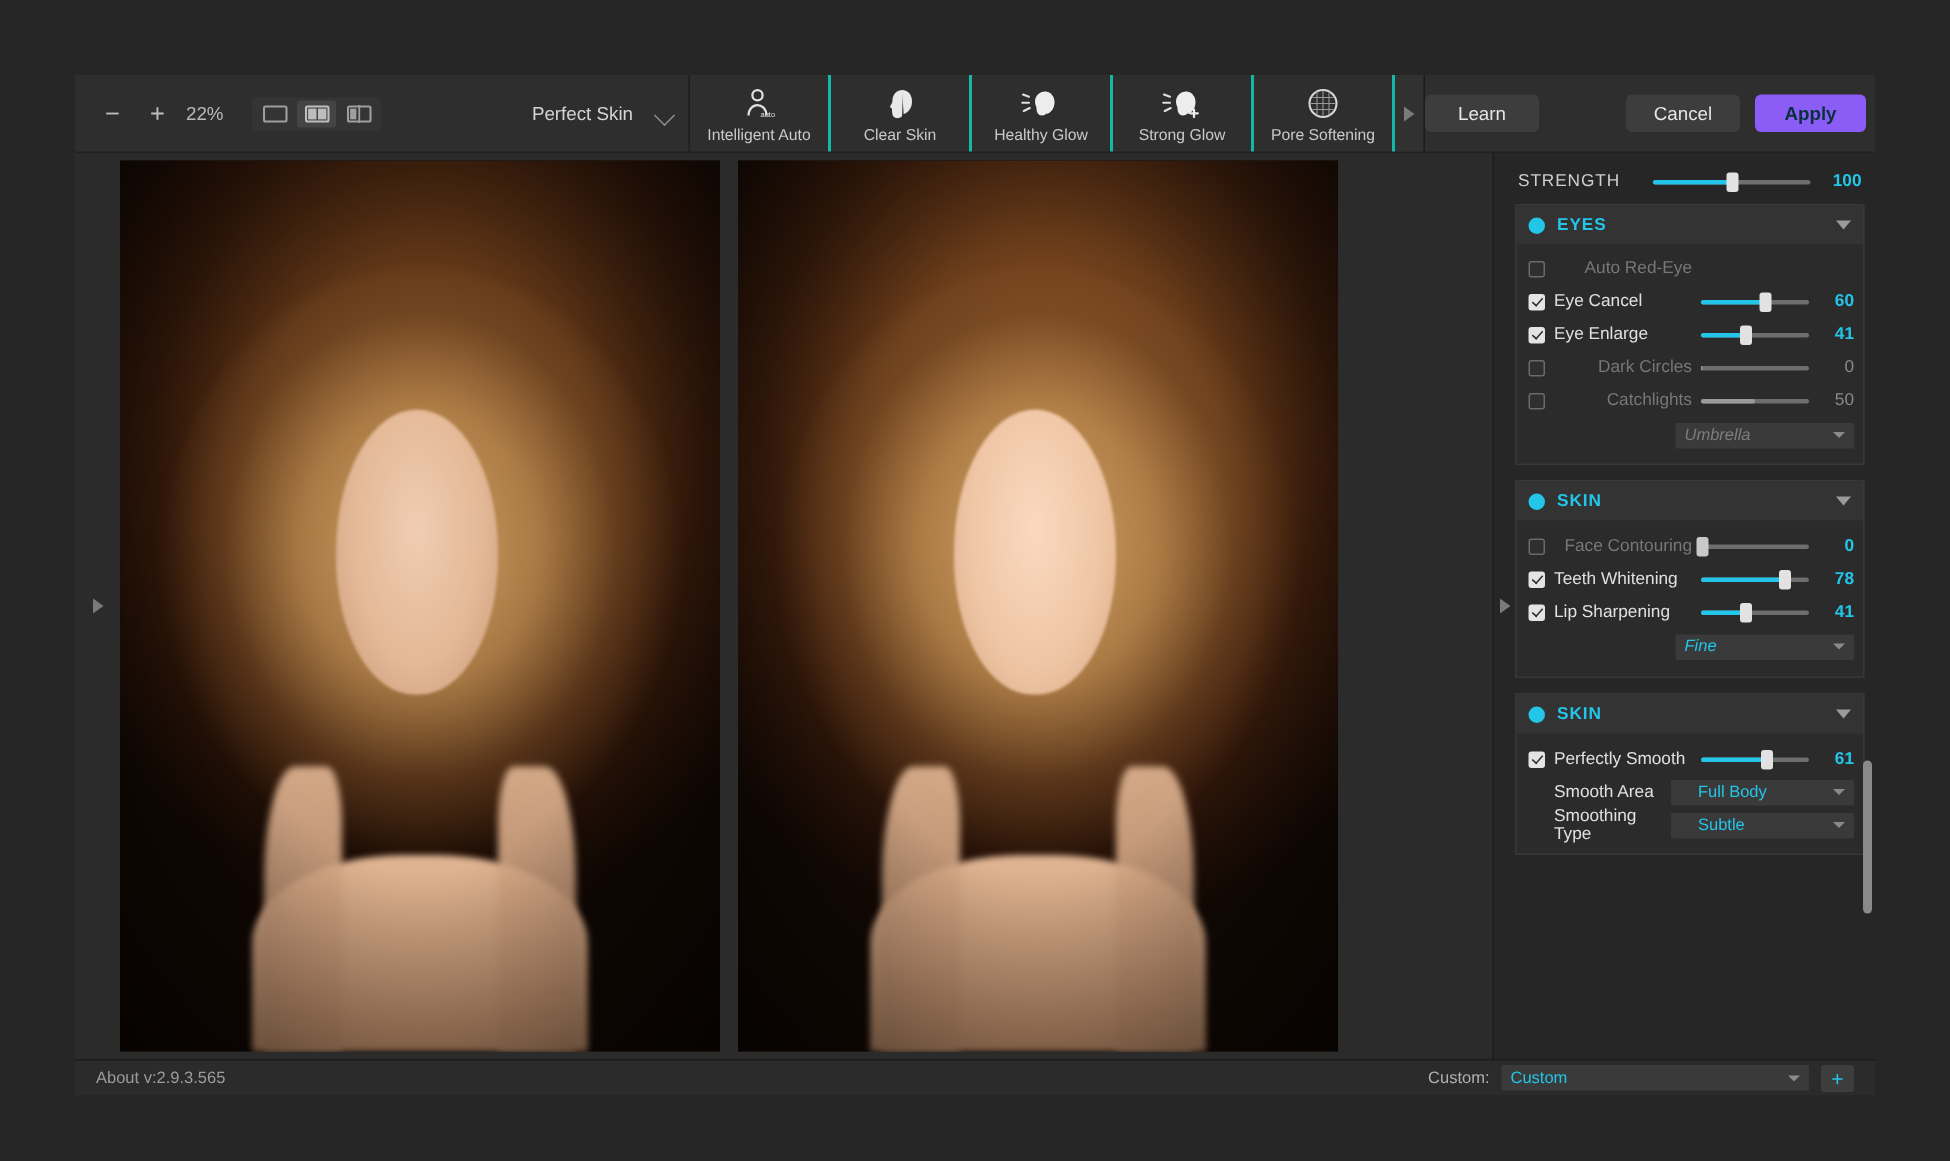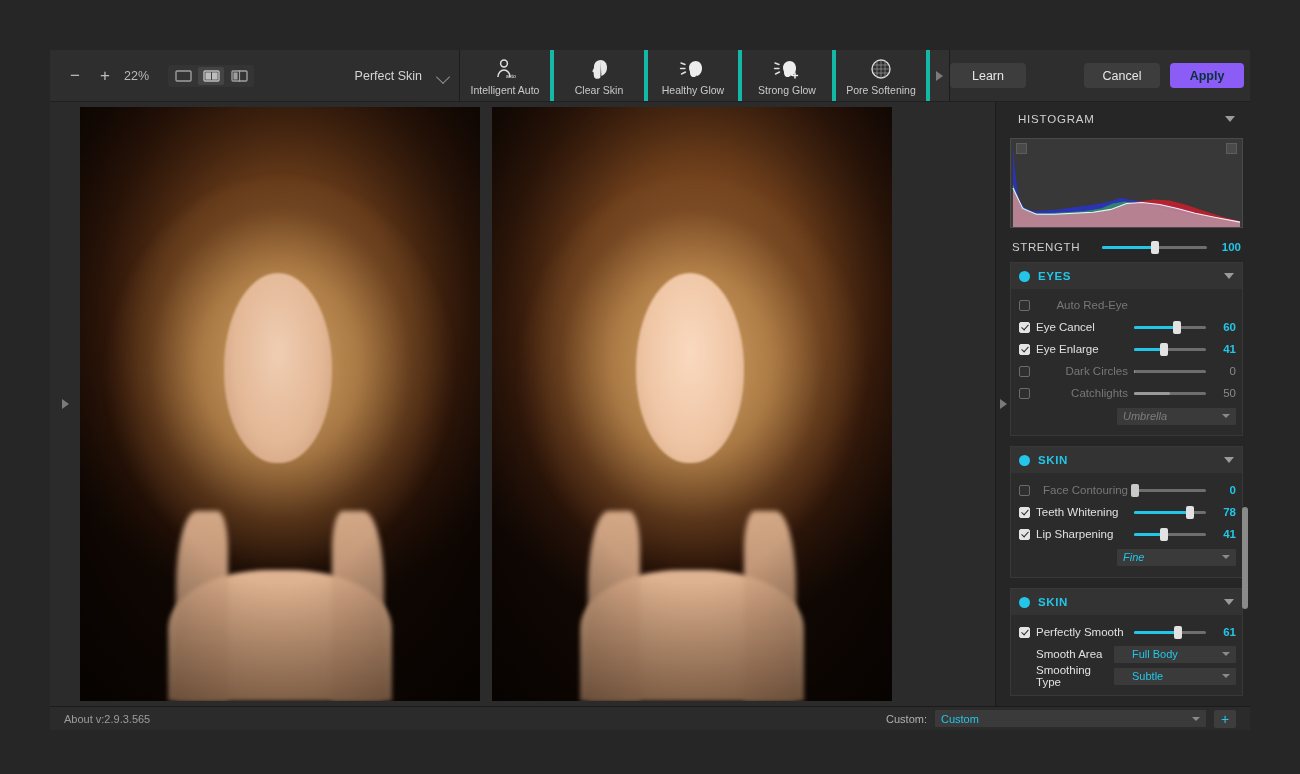--- a/index.html
+++ b/index.html
@@ -72,21 +72,21 @@
     border-bottom: 1.4px solid #8e8e8e;
     transform: rotate(45deg);
   }
 
   .tb-tools { display: flex; flex: none; }
   .tool {
     width: 94px; height: 51px;
     display: flex; flex-direction: column;
     align-items: center; justify-content: flex-start;
     padding-top: 6px;
-    border-right: 4px solid #14b8a6;
+    border-right: 2px solid #14b8a6;
     cursor: pointer;
   }
   .tool .ticon { height: 26px; display:flex; align-items:center; justify-content:center;}
   .tool .tlabel {
     color: #c9c9c9; font-size: 10.5px;
     margin-top: 2px; white-space: nowrap;
   }
 
   .tb-arrow {
     width: 20px; display: flex;
@@ -350,21 +350,21 @@
     display: flex; align-items: center;
     padding: 0 14px;
   }
   .about { font-size: 11px; color: #9c9c9c; cursor: pointer; }
   .preset-wrap {
     margin-left: auto; display: flex;
     align-items: center; gap: 8px;
   }
   .preset-label { font-size: 11px; color: #b0b0b0; }
   .preset-dd {
-    width: 271px; height: 17px;
+    width: 205px; height: 17px;
     background: #3a3a3a; display: flex;
     align-items: center; padding: 0 6px;
     font-size: 11px; cursor: pointer; border-radius: 1px;
   }
   .preset-dd .ddtext { color: #23c6e8; }
   .plus-btn {
     width: 22px; height: 18px;
     background: #3d3d3d; border-radius: 2px;
     display: flex; align-items: center; justify-content: center;
     color: #23c6e8; font-size: 14px; cursor: pointer;
@@ -528,37 +528,20 @@
     </div>
   </div>
 
   <div class="rpanel">
     <div class="panel-arrow">
       <div class="tri-right"></div>
     </div>
 
     <div class="rcontent">
 
-      <div class="card histo-card">
-        <div class="card-head plain">
-          <span class="card-title grey">HISTOGRAM</span>
-          <span class="caret"></span>
-        </div>
-        <div class="histo-box">
-          <svg width="100%" height="100%" viewBox="0 0 236 90" preserveAspectRatio="none">
-            <path d="M2,90 L2,8 L5,40 L8,62 L14,70 L22,74 L34,73 L48,72 L62,70 L78,68 L92,66 L104,63 L112,60 L120,62 L134,64 L150,65 L166,68 L182,72 L198,77 L214,81 L234,84 L234,90 Z" fill="#2a33c8" opacity=".85"></path>
-            <path d="M2,90 L2,46 L10,68 L22,76 L38,76 L56,75 L74,74 L92,71 L104,66 L116,64 L130,66 L146,69 L164,73 L182,77 L200,80 L218,83 L234,85 L234,90 Z" fill="#35b845" opacity=".6"></path>
-            <path d="M2,90 L2,52 L12,72 L26,78 L44,78 L62,77 L82,76 L100,73 L116,68 L130,64 L146,62 L162,63 L178,67 L196,73 L214,79 L234,84 L234,90 Z" fill="#cf1f28" opacity=".82"></path>
-            <path d="M2,90 L2,50 L12,71 L26,77 L44,77 L64,76 L84,75 L102,72 L118,66 L134,65 L152,67 L170,71 L188,76 L208,80 L234,85 L234,90 Z" fill="#b9c4dd" opacity=".55"></path>
-            <path d="M2,50 L12,71 L26,77 L44,77 L64,76 L84,75 L102,72 L118,66 L134,65 L152,67 L170,71 L188,76 L208,80 L234,85" fill="none" stroke="#f2f2f2" stroke-width="1.1"></path>
-          </svg>
-          <div class="histo-handle l"></div>
-          <div class="histo-handle r"></div>
-        </div>
-      </div>
 
       <div class="strength-row">
         <span class="strength-label">STRENGTH</span>
         <span class="slider">
           <span class="track"></span>
           <span class="fill" style="width:50%"></span>
           <span class="knob" style="left:50%"></span>
         </span>
         <span class="val">100</span>
       </div>

